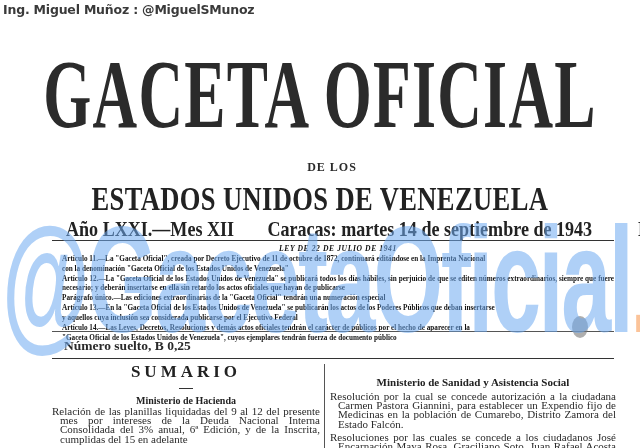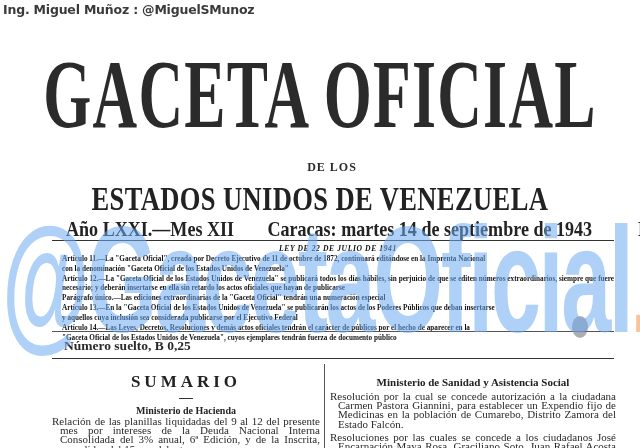--- a/index.html
+++ b/index.html
@@ -54,21 +54,21 @@
     .price-line {
       position: absolute; left: 64px; right: 26px; top: 338px;
       display: flex; justify-content: space-between;
       font-size: 13.5px; font-weight: bold; color: #2a2a2a;
     }
     .col-left { position: absolute; left: 52px; width: 268px; top: 362px; }
     .col-right { position: absolute; left: 330px; width: 286px; top: 362px; }
     .vsep { position: absolute; left: 324px; top: 364px; height: 84px; border-left: 1px solid #555; }
     .sumario {
       text-align: center; font-size: 17px; font-weight: bold; letter-spacing: 4px;
-      margin-top: 10px; color: #222;
+      color: #222;
     }
     .dash { width: 14px; margin: 6px auto 6px; border-top: 1.5px solid #333; }
     .ministry { text-align: center; font-size: 10px; font-weight: bold; color: #222; }
     .col-right .ministry { margin-top: 14px; font-size: 11px; }
     .entry {
       font-size: 11px; line-height: 9.2px; color: #2a2a2a; margin-top: 4px;
       text-align: justify; padding-left: 8px; text-indent: -8px;
     }
     .col-left .entry { margin-top: 1px; font-family: Liberation Serif, serif; }
     .watermark {

